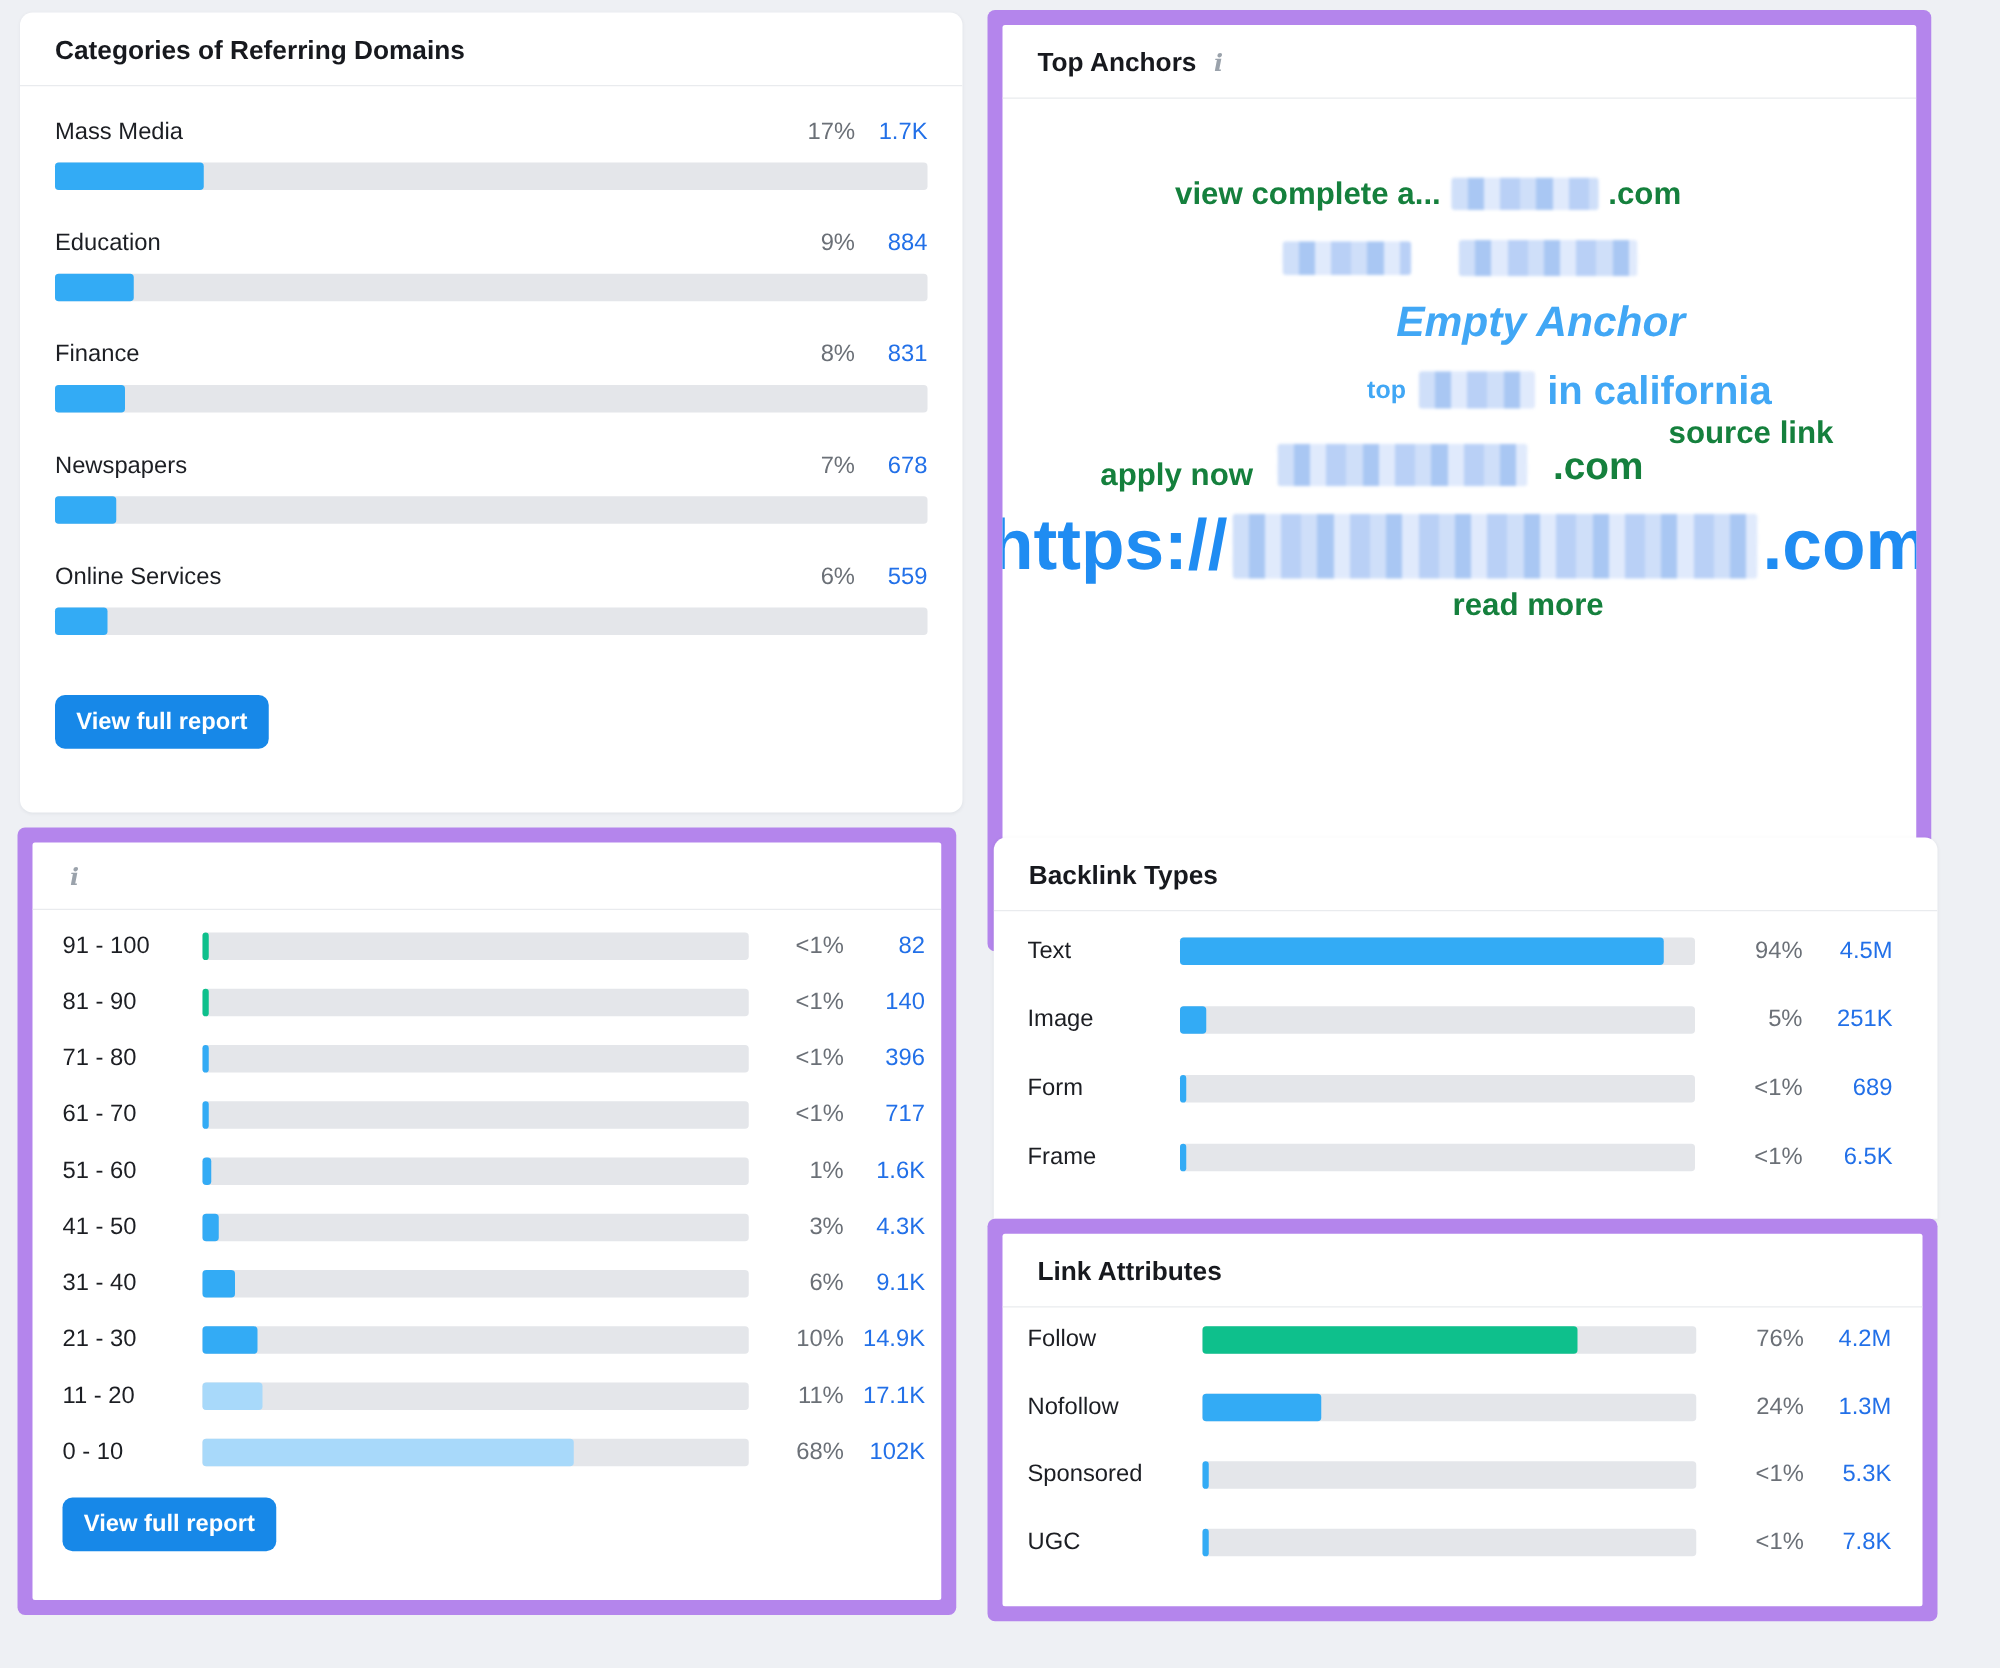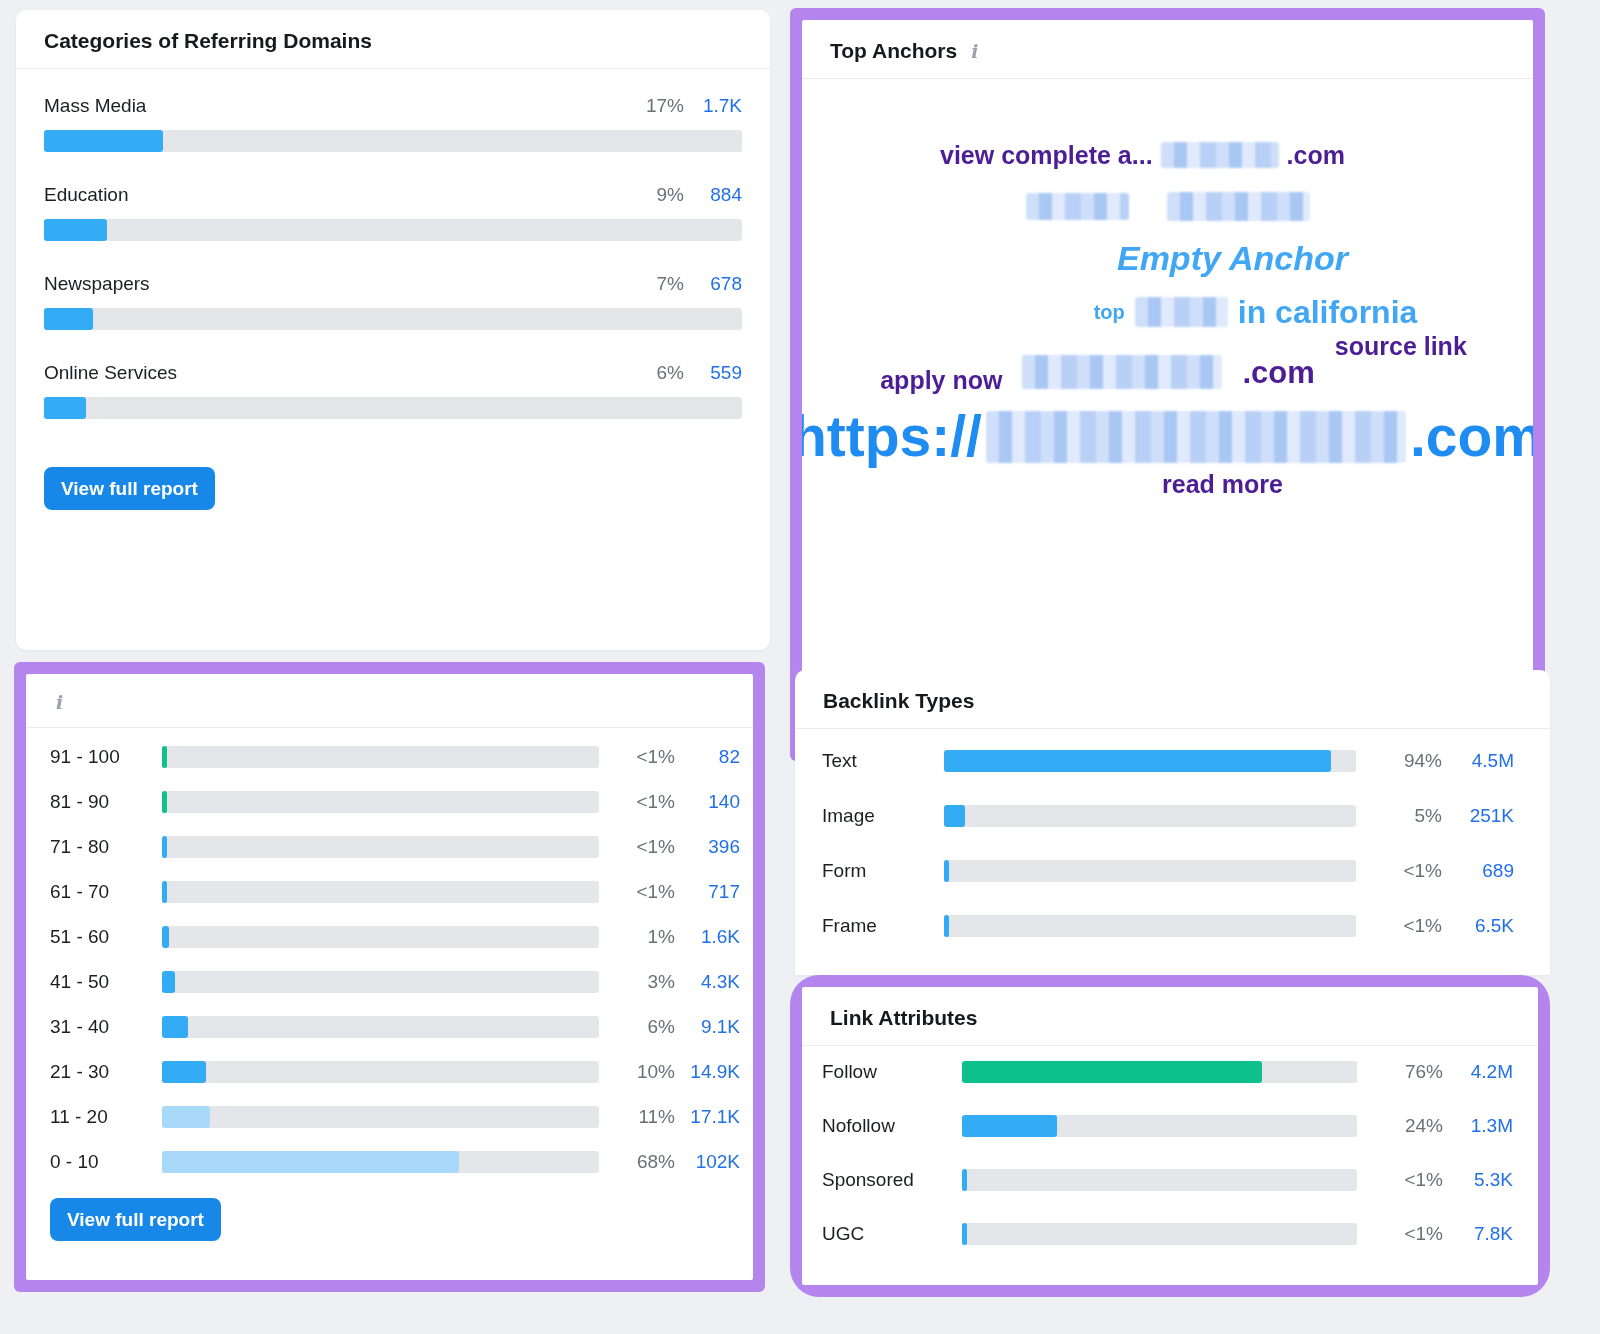--- a/index.html
+++ b/index.html
@@ -40,21 +40,21 @@
   .auth .irow{grid-template-columns:98px 1fr 62px 65px;margin-bottom:23px;}
   .auth #auth-btn-wrap{padding:2px 24px 0;}
   .bt .rows{padding:21px 36px 0 27px;}
   .bt .irow{grid-template-columns:108px 1fr 72px 72px;margin-bottom:33px;}
   .la .rows{padding:15px 25px 0 20px;}
   .la .irow{grid-template-columns:126px 1fr 72px 70px;margin-bottom:32px;}
   
   #cloud{flex:1;padding-top:62px;display:flex;flex-direction:column;align-items:center;}
   .cline{display:flex;align-items:center;justify-content:center;}
   .cword{font-weight:700;line-height:1.15;white-space:nowrap;cursor:pointer;}
-  .cword.medium{color:#4c1d95;}
+  .cword.medium{color:#15803d;}
   .cword.vivid{color:#1f8cf2;}
   .cword.light{color:#41a7f5;}
   .cword.italic{font-style:italic;}
   .blurblock{
     display:inline-block;border-radius:3px;
     background-image:
       repeating-linear-gradient(90deg,#cfdff9 0 13px,#a9c7f3 13px 26px,#e0eafc 26px 39px,#b9d0f6 39px 55px),
       repeating-linear-gradient(0deg,rgba(255,255,255,.45) 0 9px,rgba(130,165,230,.28) 9px 18px);
     filter:blur(1.3px);
   }
@@ -87,20 +87,32 @@
             <span class="pct">9%</span>
             <a class="count">884</a>
           </span>
         </div>
         <div class="track">
           <div class="fill blue" style="width: 9%;"></div>
         </div>
       </div>
       <div class="cat-row">
         <div class="cat-top">
+          <span>Finance</span>
+          <span class="nums">
+            <span class="pct">8%</span>
+            <a class="count">831</a>
+          </span>
+        </div>
+        <div class="track">
+          <div class="fill blue" style="width: 8%;"></div>
+        </div>
+      </div>
+      <div class="cat-row">
+        <div class="cat-top">
           <span>Newspapers</span>
           <span class="nums">
             <span class="pct">7%</span>
             <a class="count">678</a>
           </span>
         </div>
         <div class="track">
           <div class="fill blue" style="width: 7%;"></div>
         </div>
       </div>
@@ -293,21 +305,21 @@
         <span class="ilabel">Frame</span>
         <div class="track" style="margin: 0px 14px;">
           <div class="fill blue" style="width: 0.6%;"></div>
         </div>
         <span class="ipct">&lt;1%</span>
         <a class="icount">6.5K</a>
       </div>
     </div>
 </section>
 
-<section class="pframe la" style="left:790px;top:975px;width:760px;height:322px;border-radius:29px;">
+<section class="pframe la" style="left:790px;top:975px;width:760px;height:322px;">
   <div class="inner">
     <div class="phead">
       <span>Link Attributes</span>
     </div>
     <div class="rows" id="la-rows">
         <div class="irow">
           <span class="ilabel">Follow</span>
           <div class="track" style="margin: 0px 14px;">
             <div class="fill green" style="width: 76%;"></div>
           </div>

